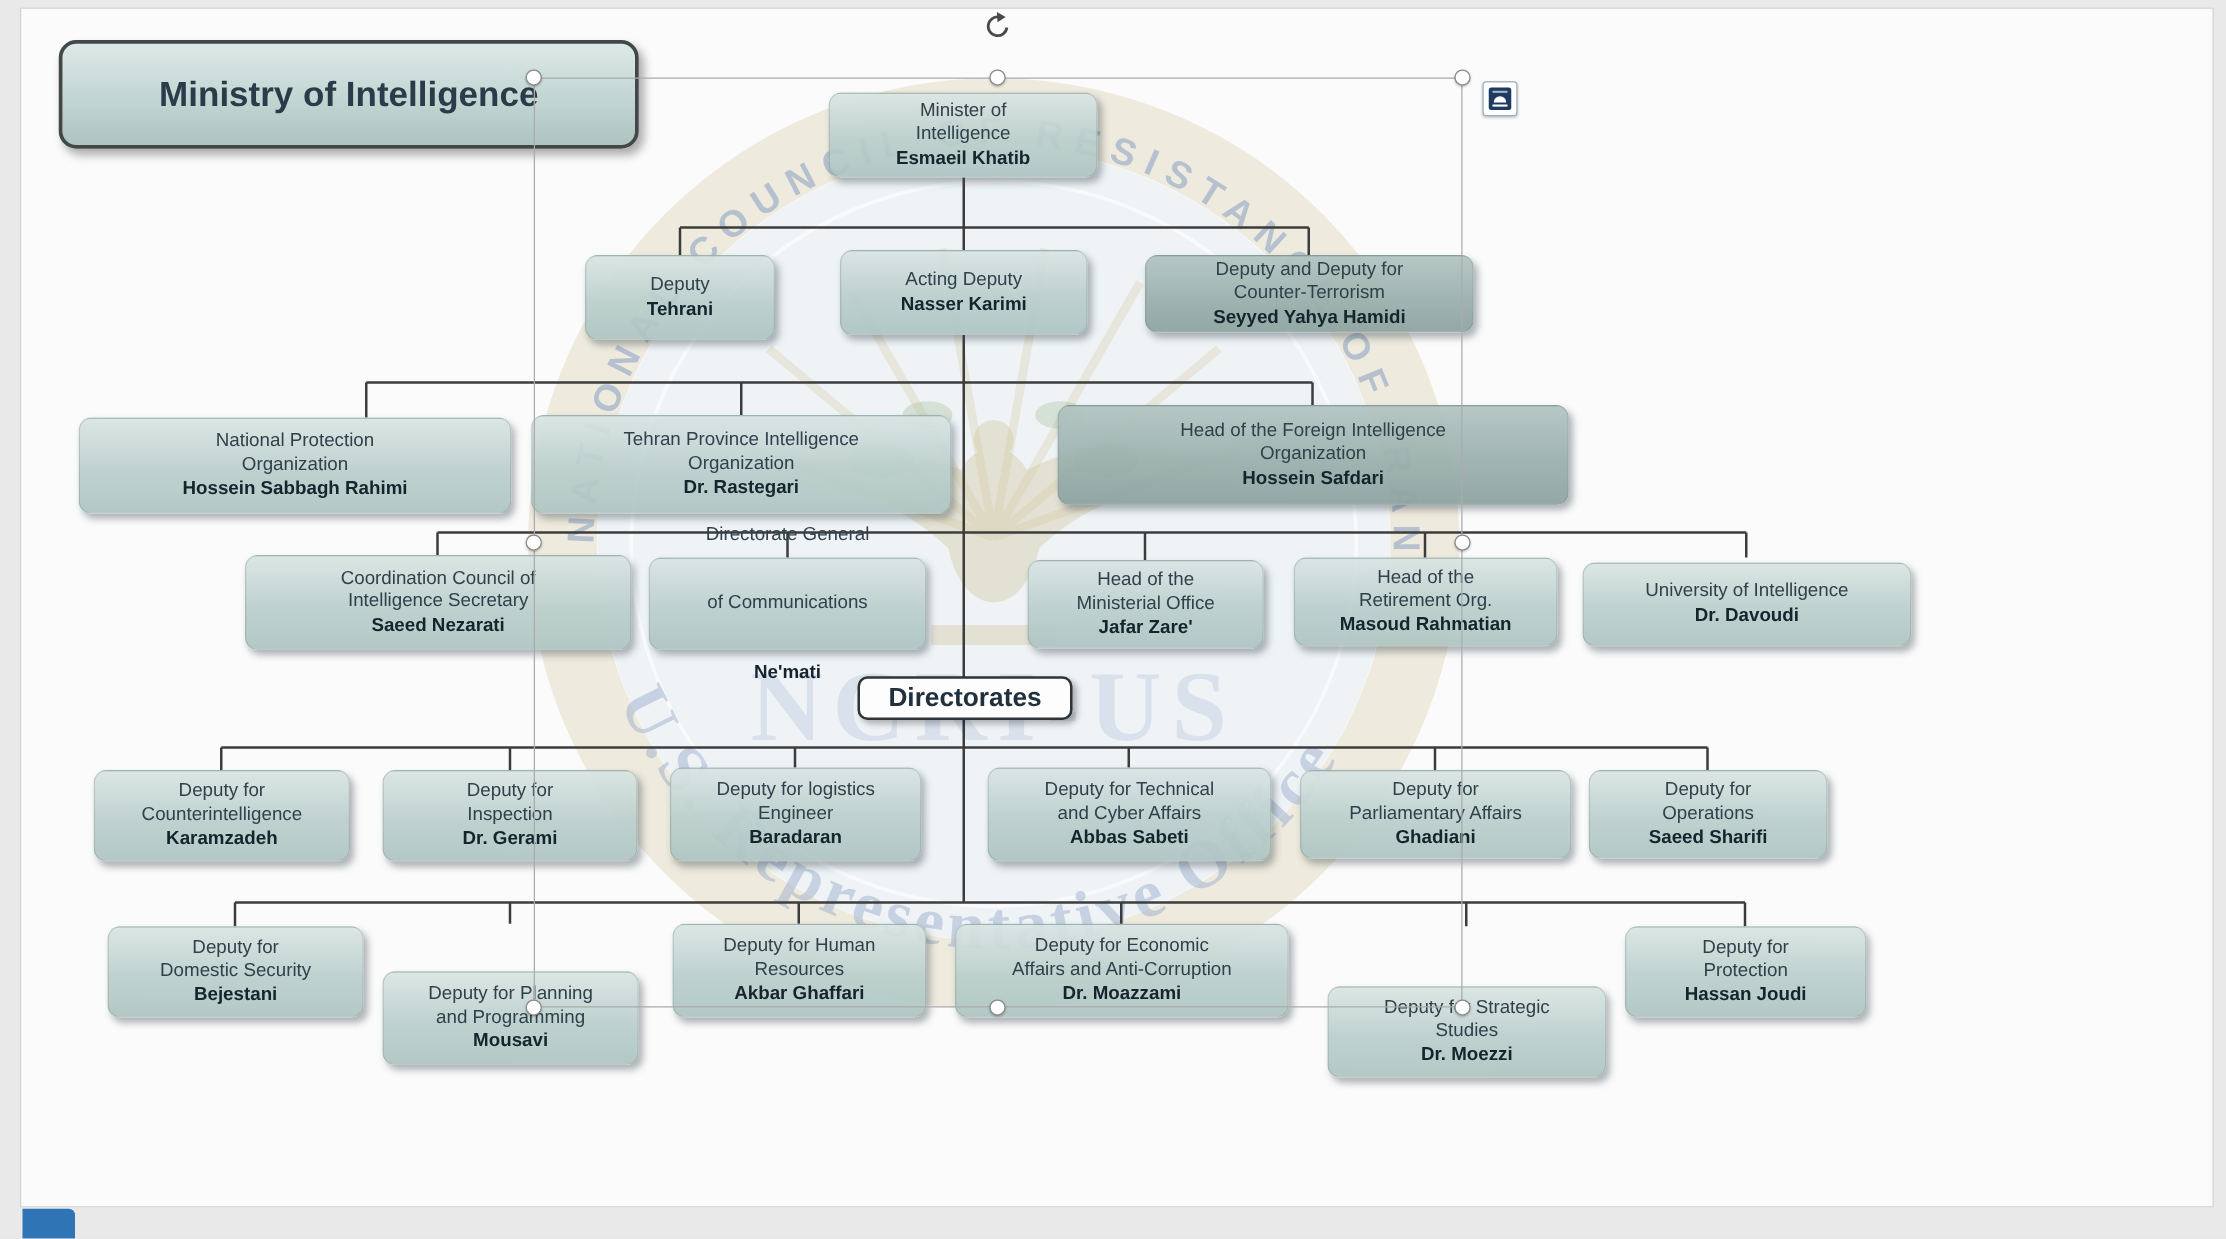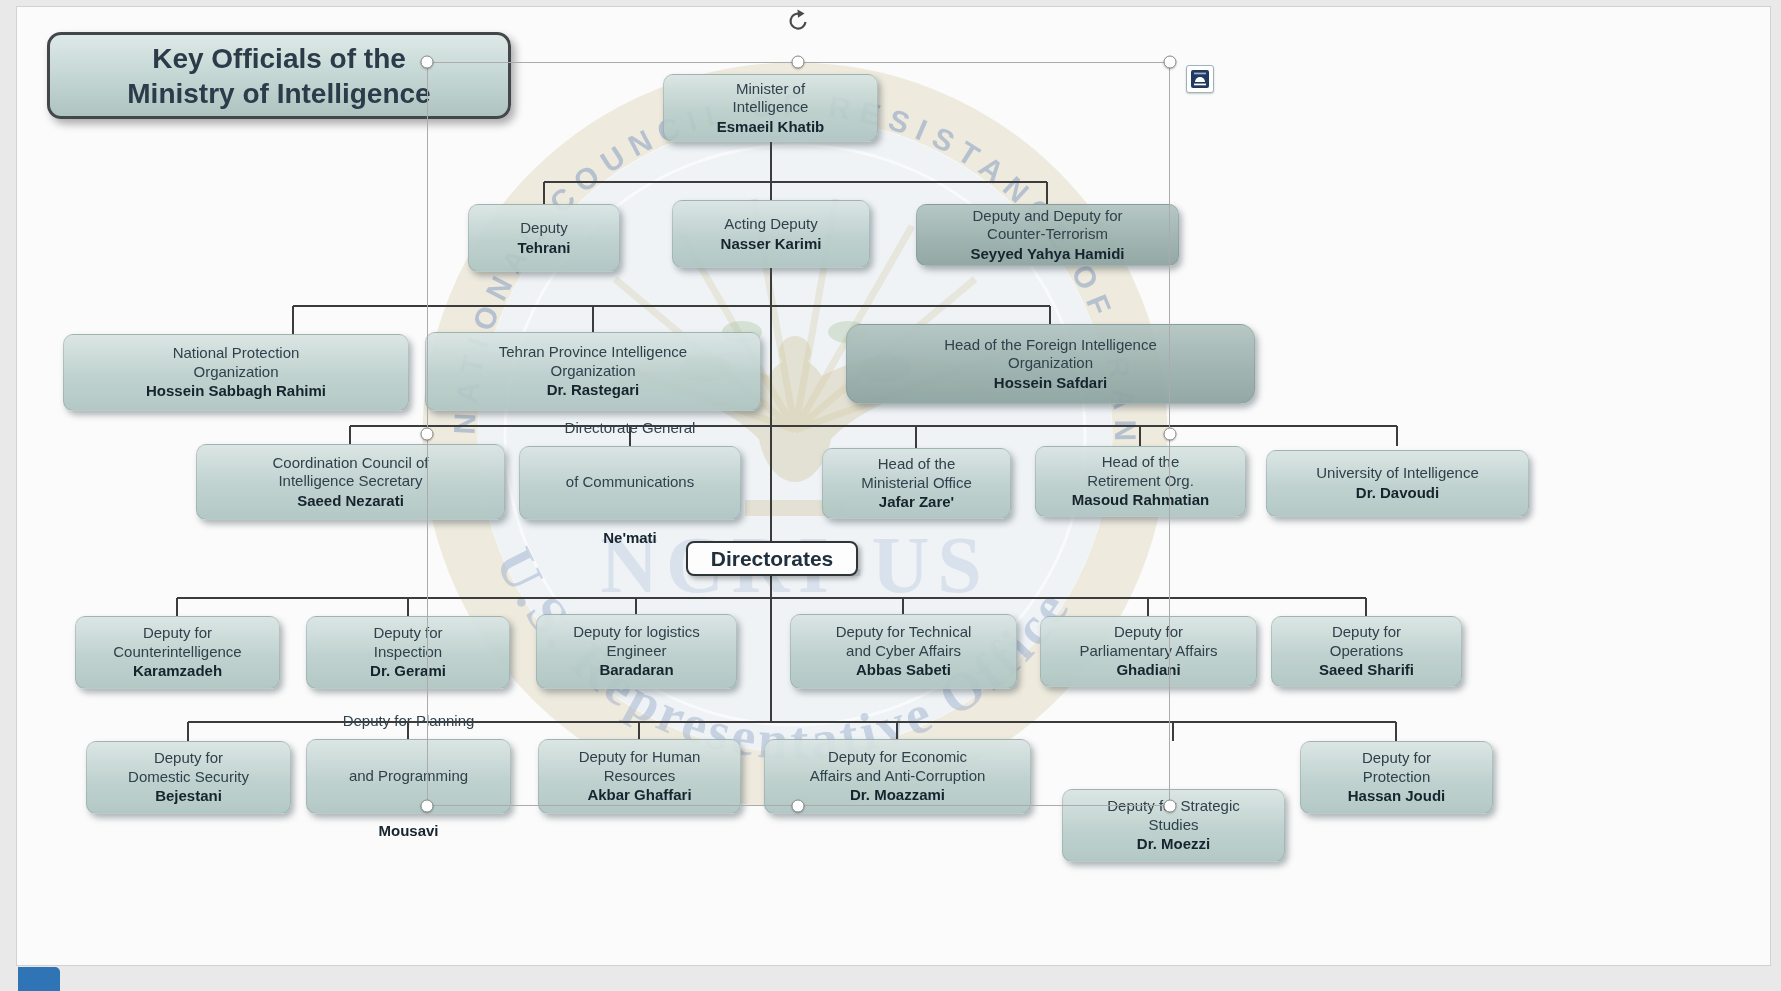--- a/index.html
+++ b/index.html
@@ -124,21 +124,21 @@
       <div class="org-node light" style="left: 63px; top: 334px; width: 346px; height: 77px;">
         <div class="t">National Protection</div>
         <div class="t">Organization</div>
         <div class="n">Hossein Sabbagh Rahimi</div>
       </div>
       <div class="org-node light" style="left: 425px; top: 332px; width: 336px; height: 79px;">
         <div class="t">Tehran Province Intelligence</div>
         <div class="t">Organization</div>
         <div class="n">Dr. Rastegari</div>
       </div>
-      <div class="org-node dark" style="left: 846px; top: 324px; width: 409px; height: 80px; border-radius: 15px;">
+      <div class="org-node dark" style="left: 846px; top: 324px; width: 409px; height: 80px;">
         <div class="t">Head of the Foreign Intelligence</div>
         <div class="t">Organization</div>
         <div class="n">Hossein Safdari</div>
       </div>
       <div class="org-node light" style="left: 196px; top: 444px; width: 309px; height: 76px;">
         <div class="t">Coordination Council of</div>
         <div class="t">Intelligence Secretary</div>
         <div class="n">Saeed Nezarati</div>
       </div>
       <div class="org-node light" style="left: 519px; top: 446px; width: 222px; height: 74px; gap: 36px;">
@@ -188,21 +188,21 @@
       <div class="org-node light" style="left: 1271px; top: 616px; width: 191px; height: 71px;">
         <div class="t">Deputy for</div>
         <div class="t">Operations</div>
         <div class="n">Saeed Sharifi</div>
       </div>
       <div class="org-node light" style="left: 86px; top: 741px; width: 205px; height: 73px;">
         <div class="t">Deputy for</div>
         <div class="t">Domestic Security</div>
         <div class="n">Bejestani</div>
       </div>
-      <div class="org-node light" style="left: 306px; top: 739px; width: 205px; height: 75px; gap: 36px;">
+      <div class="org-node light" style="left: 306px; top: 777px; width: 205px; height: 75px;">
         <div class="t">Deputy for Planning</div>
         <div class="t">and Programming</div>
         <div class="n">Mousavi</div>
       </div>
       <div class="org-node light" style="left: 764px; top: 739px; width: 267px; height: 75px;">
         <div class="t">Deputy for Economic</div>
         <div class="t">Affairs and Anti-Corruption</div>
         <div class="n">Dr. Moazzami</div>
       </div>
       <div class="org-node light" style="left: 538px; top: 739px; width: 203px; height: 75px;">
@@ -216,21 +216,20 @@
         <div class="n">Dr. Moezzi</div>
       </div>
       <div class="org-node light" style="left: 1300px; top: 741px; width: 193px; height: 73px;">
         <div class="t">Deputy for</div>
         <div class="t">Protection</div>
         <div class="n">Hassan Joudi</div>
       </div>
     </div>
 
   <div class="title-box">
-    <div>Key Officials of the</div>
     <div>Ministry of Intelligence</div>
   </div>
 
   <div class="directorates-box">Directorates</div>
 
   <div class="selection-border"></div>
   <div class="handle" style="left:427px;top:62px"></div>
   <div class="handle" style="left:798px;top:62px"></div>
   <div class="handle" style="left:1170px;top:62px"></div>
   <div class="handle" style="left:427px;top:434px"></div>

